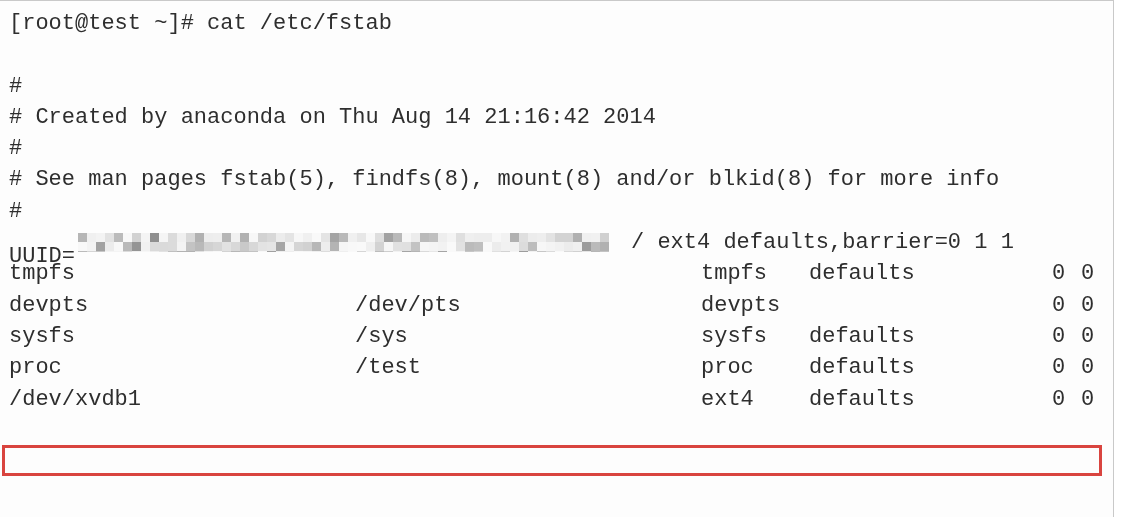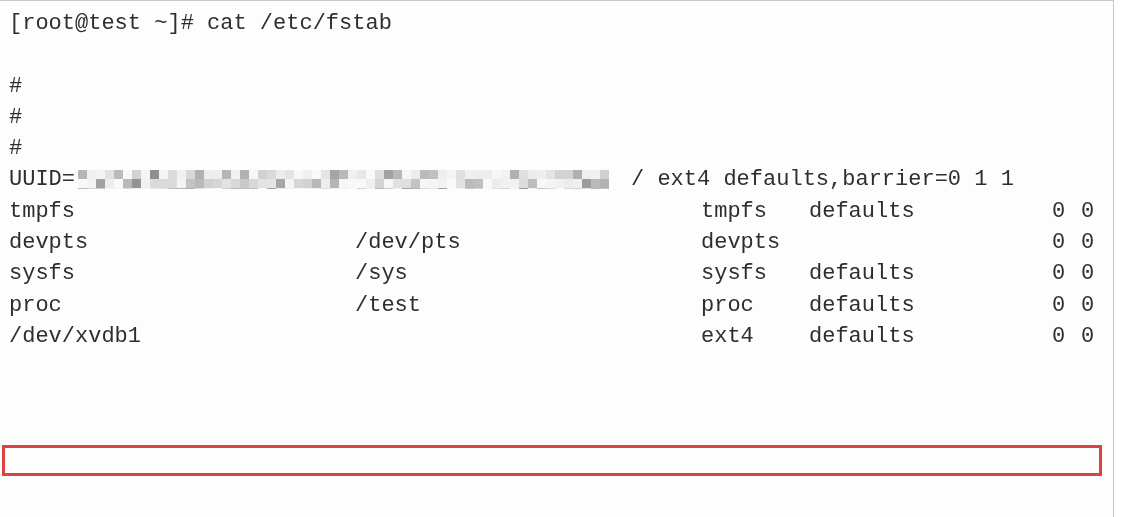--- a/index.html
+++ b/index.html
@@ -65,21 +65,21 @@
     white-space: pre;
   }
   .c-dev   { left: 0px; }
   .c-mnt   { left: 346px; }
   .c-type  { left: 692px; }
   .c-opts  { left: 800px; }
   .c-dump  { left: 1043px; }
   .c-pass  { left: 1072px; }
 
   
-  .uuid-label { position: absolute; left: 0; top: 0; }
+  .uuid-label { position: absolute; left: 0; top: 14px; }
   .redaction {
     position: absolute;
     left: 69px;
     top: 6px;
     width: 531px;
     height: 19px;
     overflow: hidden;
     background: #f2f2f2;
   }
   .redaction .mos {
@@ -119,21 +119,23 @@
   <div id="edge-right-fill"></div>
   <div id="edge-right"></div>
 
   <div id="term">
 
     <div class="line">[root@test ~]# cat /etc/fstab</div>
 
     <div class="line blank"> </div>
 
     <div class="line">#</div>
+    <div class="line"># Created by anaconda on Thu Aug 14 21:16:42 2014</div>
     <div class="line">#</div>
+    <div class="line"># See man pages fstab(5), findfs(8), mount(8) and/or blkid(8) for more info</div>
     <div class="line">#</div>
 
     <div class="line">
       <span class="uuid-label">UUID=</span>
       <span class="redaction" id="uuid-redaction"><span class="mos" style="left: 0px; top: 0px; background: rgb(182, 182, 182);"></span><span class="mos" style="left: 9px; top: 0px; background: rgb(240, 240, 240);"></span><span class="mos" style="left: 18px; top: 0px; background: rgb(243, 243, 243);"></span><span class="mos" style="left: 27px; top: 0px; background: rgb(226, 226, 226);"></span><span class="mos" style="left: 36px; top: 0px; background: rgb(187, 187, 187);"></span><span class="mos" style="left: 45px; top: 0px; background: rgb(248, 248, 248);"></span><span class="mos" style="left: 54px; top: 0px; background: rgb(210, 210, 210);"></span><span class="mos" style="left: 63px; top: 0px; background: rgb(244, 244, 244);"></span><span class="mos" style="left: 72px; top: 0px; background: rgb(143, 143, 143);"></span><span class="mos" style="left: 81px; top: 0px; background: rgb(245, 245, 245);"></span><span class="mos" style="left: 90px; top: 0px; background: rgb(219, 219, 219);"></span><span class="mos" style="left: 99px; top: 0px; background: rgb(240, 240, 240);"></span><span class="mos" style="left: 108px; top: 0px; background: rgb(216, 216, 216);"></span><span class="mos" style="left: 117px; top: 0px; background: rgb(177, 177, 177);"></span><span class="mos" style="left: 126px; top: 0px; background: rgb(237, 237, 237);"></span><span class="mos" style="left: 135px; top: 0px; background: rgb(238, 238, 238);"></span><span class="mos" style="left: 144px; top: 0px; background: rgb(182, 182, 182);"></span><span class="mos" style="left: 153px; top: 0px; background: rgb(241, 241, 241);"></span><span class="mos" style="left: 162px; top: 0px; background: rgb(177, 177, 177);"></span><span class="mos" style="left: 171px; top: 0px; background: rgb(247, 247, 247);"></span><span class="mos" style="left: 180px; top: 0px; background: rgb(210, 210, 210);"></span><span class="mos" style="left: 189px; top: 0px; background: rgb(216, 216, 216);"></span><span class="mos" style="left: 198px; top: 0px; background: rgb(236, 236, 236);"></span><span class="mos" style="left: 207px; top: 0px; background: rgb(228, 228, 228);"></span><span class="mos" style="left: 216px; top: 0px; background: rgb(247, 247, 247);"></span><span class="mos" style="left: 225px; top: 0px; background: rgb(240, 240, 240);"></span><span class="mos" style="left: 234px; top: 0px; background: rgb(249, 249, 249);"></span><span class="mos" style="left: 243px; top: 0px; background: rgb(228, 228, 228);"></span><span class="mos" style="left: 252px; top: 0px; background: rgb(164, 164, 164);"></span><span class="mos" style="left: 261px; top: 0px; background: rgb(185, 185, 185);"></span><span class="mos" style="left: 270px; top: 0px; background: rgb(240, 240, 240);"></span><span class="mos" style="left: 279px; top: 0px; background: rgb(231, 231, 231);"></span><span class="mos" style="left: 288px; top: 0px; background: rgb(248, 248, 248);"></span><span class="mos" style="left: 297px; top: 0px; background: rgb(222, 222, 222);"></span><span class="mos" style="left: 306px; top: 0px; background: rgb(162, 162, 162);"></span><span class="mos" style="left: 315px; top: 0px; background: rgb(185, 185, 185);"></span><span class="mos" style="left: 324px; top: 0px; background: rgb(246, 246, 246);"></span><span class="mos" style="left: 333px; top: 0px; background: rgb(236, 236, 236);"></span><span class="mos" style="left: 342px; top: 0px; background: rgb(186, 186, 186);"></span><span class="mos" style="left: 351px; top: 0px; background: rgb(192, 192, 192);"></span><span class="mos" style="left: 360px; top: 0px; background: rgb(238, 238, 238);"></span><span class="mos" style="left: 369px; top: 0px; background: rgb(244, 244, 244);"></span><span class="mos" style="left: 378px; top: 0px; background: rgb(223, 223, 223);"></span><span class="mos" style="left: 387px; top: 0px; background: rgb(239, 239, 239);"></span><span class="mos" style="left: 396px; top: 0px; background: rgb(237, 237, 237);"></span><span class="mos" style="left: 405px; top: 0px; background: rgb(237, 237, 237);"></span><span class="mos" style="left: 414px; top: 0px; background: rgb(247, 247, 247);"></span><span class="mos" style="left: 423px; top: 0px; background: rgb(242, 242, 242);"></span><span class="mos" style="left: 432px; top: 0px; background: rgb(177, 177, 177);"></span><span class="mos" style="left: 441px; top: 0px; background: rgb(223, 223, 223);"></span><span class="mos" style="left: 450px; top: 0px; background: rgb(236, 236, 236);"></span><span class="mos" style="left: 459px; top: 0px; background: rgb(238, 238, 238);"></span><span class="mos" style="left: 468px; top: 0px; background: rgb(227, 227, 227);"></span><span class="mos" style="left: 477px; top: 0px; background: rgb(211, 211, 211);"></span><span class="mos" style="left: 486px; top: 0px; background: rgb(211, 211, 211);"></span><span class="mos" style="left: 495px; top: 0px; background: rgb(176, 176, 176);"></span><span class="mos" style="left: 504px; top: 0px; background: rgb(240, 240, 240);"></span><span class="mos" style="left: 513px; top: 0px; background: rgb(241, 241, 241);"></span><span class="mos" style="left: 522px; top: 0px; background: rgb(208, 208, 208);"></span><span class="mos" style="left: 0px; top: 9px; background: rgb(248, 248, 248);"></span><span class="mos" style="left: 9px; top: 9px; background: rgb(243, 243, 243);"></span><span class="mos" style="left: 18px; top: 9px; background: rgb(162, 162, 162);"></span><span class="mos" style="left: 27px; top: 9px; background: rgb(236, 236, 236);"></span><span class="mos" style="left: 36px; top: 9px; background: rgb(248, 248, 248);"></span><span class="mos" style="left: 45px; top: 9px; background: rgb(185, 185, 185);"></span><span class="mos" style="left: 54px; top: 9px; background: rgb(148, 148, 148);"></span><span class="mos" style="left: 63px; top: 9px; background: rgb(241, 241, 241);"></span><span class="mos" style="left: 72px; top: 9px; background: rgb(218, 218, 218);"></span><span class="mos" style="left: 81px; top: 9px; background: rgb(218, 218, 218);"></span><span class="mos" style="left: 90px; top: 9px; background: rgb(219, 219, 219);"></span><span class="mos" style="left: 99px; top: 9px; background: rgb(243, 243, 243);"></span><span class="mos" style="left: 108px; top: 9px; background: rgb(195, 195, 195);"></span><span class="mos" style="left: 117px; top: 9px; background: rgb(185, 185, 185);"></span><span class="mos" style="left: 126px; top: 9px; background: rgb(209, 209, 209);"></span><span class="mos" style="left: 135px; top: 9px; background: rgb(214, 214, 214);"></span><span class="mos" style="left: 144px; top: 9px; background: rgb(226, 226, 226);"></span><span class="mos" style="left: 153px; top: 9px; background: rgb(216, 216, 216);"></span><span class="mos" style="left: 162px; top: 9px; background: rgb(201, 201, 201);"></span><span class="mos" style="left: 171px; top: 9px; background: rgb(216, 216, 216);"></span><span class="mos" style="left: 180px; top: 9px; background: rgb(227, 227, 227);"></span><span class="mos" style="left: 189px; top: 9px; background: rgb(229, 229, 229);"></span><span class="mos" style="left: 198px; top: 9px; background: rgb(166, 166, 166);"></span><span class="mos" style="left: 207px; top: 9px; background: rgb(244, 244, 244);"></span><span class="mos" style="left: 216px; top: 9px; background: rgb(213, 213, 213);"></span><span class="mos" style="left: 225px; top: 9px; background: rgb(209, 209, 209);"></span><span class="mos" style="left: 234px; top: 9px; background: rgb(183, 183, 183);"></span><span class="mos" style="left: 243px; top: 9px; background: rgb(237, 237, 237);"></span><span class="mos" style="left: 252px; top: 9px; background: rgb(180, 180, 180);"></span><span class="mos" style="left: 261px; top: 9px; background: rgb(246, 246, 246);"></span><span class="mos" style="left: 270px; top: 9px; background: rgb(248, 248, 248);"></span><span class="mos" style="left: 279px; top: 9px; background: rgb(249, 249, 249);"></span><span class="mos" style="left: 288px; top: 9px; background: rgb(239, 239, 239);"></span><span class="mos" style="left: 297px; top: 9px; background: rgb(211, 211, 211);"></span><span class="mos" style="left: 306px; top: 9px; background: rgb(246, 246, 246);"></span><span class="mos" style="left: 315px; top: 9px; background: rgb(225, 225, 225);"></span><span class="mos" style="left: 324px; top: 9px; background: rgb(224, 224, 224);"></span><span class="mos" style="left: 333px; top: 9px; background: rgb(195, 195, 195);"></span><span class="mos" style="left: 342px; top: 9px; background: rgb(246, 246, 246);"></span><span class="mos" style="left: 351px; top: 9px; background: rgb(244, 244, 244);"></span><span class="mos" style="left: 360px; top: 9px; background: rgb(242, 242, 242);"></span><span class="mos" style="left: 369px; top: 9px; background: rgb(249, 249, 249);"></span><span class="mos" style="left: 378px; top: 9px; background: rgb(226, 226, 226);"></span><span class="mos" style="left: 387px; top: 9px; background: rgb(187, 187, 187);"></span><span class="mos" style="left: 396px; top: 9px; background: rgb(191, 191, 191);"></span><span class="mos" style="left: 405px; top: 9px; background: rgb(249, 249, 249);"></span><span class="mos" style="left: 414px; top: 9px; background: rgb(236, 236, 236);"></span><span class="mos" style="left: 423px; top: 9px; background: rgb(241, 241, 241);"></span><span class="mos" style="left: 432px; top: 9px; background: rgb(241, 241, 241);"></span><span class="mos" style="left: 441px; top: 9px; background: rgb(220, 220, 220);"></span><span class="mos" style="left: 450px; top: 9px; background: rgb(189, 189, 189);"></span><span class="mos" style="left: 459px; top: 9px; background: rgb(247, 247, 247);"></span><span class="mos" style="left: 468px; top: 9px; background: rgb(244, 244, 244);"></span><span class="mos" style="left: 477px; top: 9px; background: rgb(241, 241, 241);"></span><span class="mos" style="left: 486px; top: 9px; background: rgb(236, 236, 236);"></span><span class="mos" style="left: 495px; top: 9px; background: rgb(240, 240, 240);"></span><span class="mos" style="left: 504px; top: 9px; background: rgb(156, 156, 156);"></span><span class="mos" style="left: 513px; top: 9px; background: rgb(186, 186, 186);"></span><span class="mos" style="left: 522px; top: 9px; background: rgb(177, 177, 177);"></span><span class="mos" style="left: 0px; top: 18px; background: rgb(187, 187, 187);"></span><span class="mos" style="left: 9px; top: 18px; background: rgb(213, 213, 213);"></span><span class="mos" style="left: 18px; top: 18px; background: rgb(199, 199, 199);"></span><span class="mos" style="left: 27px; top: 18px; background: rgb(244, 244, 244);"></span><span class="mos" style="left: 36px; top: 18px; background: rgb(244, 244, 244);"></span><span class="mos" style="left: 45px; top: 18px; background: rgb(220, 220, 220);"></span><span class="mos" style="left: 54px; top: 18px; background: rgb(240, 240, 240);"></span><span class="mos" style="left: 63px; top: 18px; background: rgb(247, 247, 247);"></span><span class="mos" style="left: 72px; top: 18px; background: rgb(238, 238, 238);"></span><span class="mos" style="left: 81px; top: 18px; background: rgb(226, 226, 226);"></span><span class="mos" style="left: 90px; top: 18px; background: rgb(192, 192, 192);"></span><span class="mos" style="left: 99px; top: 18px; background: rgb(179, 179, 179);"></span><span class="mos" style="left: 108px; top: 18px; background: rgb(178, 178, 178);"></span><span class="mos" style="left: 117px; top: 18px; background: rgb(226, 226, 226);"></span><span class="mos" style="left: 126px; top: 18px; background: rgb(243, 243, 243);"></span><span class="mos" style="left: 135px; top: 18px; background: rgb(248, 248, 248);"></span><span class="mos" style="left: 144px; top: 18px; background: rgb(211, 211, 211);"></span><span class="mos" style="left: 153px; top: 18px; background: rgb(183, 183, 183);"></span><span class="mos" style="left: 162px; top: 18px; background: rgb(193, 193, 193);"></span><span class="mos" style="left: 171px; top: 18px; background: rgb(195, 195, 195);"></span><span class="mos" style="left: 180px; top: 18px; background: rgb(248, 248, 248);"></span><span class="mos" style="left: 189px; top: 18px; background: rgb(161, 161, 161);"></span><span class="mos" style="left: 198px; top: 18px; background: rgb(238, 238, 238);"></span><span class="mos" style="left: 207px; top: 18px; background: rgb(238, 238, 238);"></span><span class="mos" style="left: 216px; top: 18px; background: rgb(248, 248, 248);"></span><span class="mos" style="left: 225px; top: 18px; background: rgb(245, 245, 245);"></span><span class="mos" style="left: 234px; top: 18px; background: rgb(239, 239, 239);"></span><span class="mos" style="left: 243px; top: 18px; background: rgb(221, 221, 221);"></span><span class="mos" style="left: 252px; top: 18px; background: rgb(242, 242, 242);"></span><span class="mos" style="left: 261px; top: 18px; background: rgb(239, 239, 239);"></span><span class="mos" style="left: 270px; top: 18px; background: rgb(249, 249, 249);"></span><span class="mos" style="left: 279px; top: 18px; background: rgb(214, 214, 214);"></span><span class="mos" style="left: 288px; top: 18px; background: rgb(245, 245, 245);"></span><span class="mos" style="left: 297px; top: 18px; background: rgb(188, 188, 188);"></span><span class="mos" style="left: 306px; top: 18px; background: rgb(206, 206, 206);"></span><span class="mos" style="left: 315px; top: 18px; background: rgb(242, 242, 242);"></span><span class="mos" style="left: 324px; top: 18px; background: rgb(165, 165, 165);"></span><span class="mos" style="left: 333px; top: 18px; background: rgb(180, 180, 180);"></span><span class="mos" style="left: 342px; top: 18px; background: rgb(218, 218, 218);"></span><span class="mos" style="left: 351px; top: 18px; background: rgb(231, 231, 231);"></span><span class="mos" style="left: 360px; top: 18px; background: rgb(165, 165, 165);"></span><span class="mos" style="left: 369px; top: 18px; background: rgb(249, 249, 249);"></span><span class="mos" style="left: 378px; top: 18px; background: rgb(245, 245, 245);"></span><span class="mos" style="left: 387px; top: 18px; background: rgb(198, 198, 198);"></span><span class="mos" style="left: 396px; top: 18px; background: rgb(215, 215, 215);"></span><span class="mos" style="left: 405px; top: 18px; background: rgb(249, 249, 249);"></span><span class="mos" style="left: 414px; top: 18px; background: rgb(224, 224, 224);"></span><span class="mos" style="left: 423px; top: 18px; background: rgb(211, 211, 211);"></span><span class="mos" style="left: 432px; top: 18px; background: rgb(245, 245, 245);"></span><span class="mos" style="left: 441px; top: 18px; background: rgb(157, 157, 157);"></span><span class="mos" style="left: 450px; top: 18px; background: rgb(241, 241, 241);"></span><span class="mos" style="left: 459px; top: 18px; background: rgb(199, 199, 199);"></span><span class="mos" style="left: 468px; top: 18px; background: rgb(219, 219, 219);"></span><span class="mos" style="left: 477px; top: 18px; background: rgb(249, 249, 249);"></span><span class="mos" style="left: 486px; top: 18px; background: rgb(218, 218, 218);"></span><span class="mos" style="left: 495px; top: 18px; background: rgb(209, 209, 209);"></span><span class="mos" style="left: 504px; top: 18px; background: rgb(229, 229, 229);"></span><span class="mos" style="left: 513px; top: 18px; background: rgb(182, 182, 182);"></span><span class="mos" style="left: 522px; top: 18px; background: rgb(195, 195, 195);"></span></span>
       <span class="uuid-rest">/ ext4 defaults,barrier=0 1 1</span>
     </div>
 
     <div class="line">
       <span class="col c-dev">tmpfs</span>

